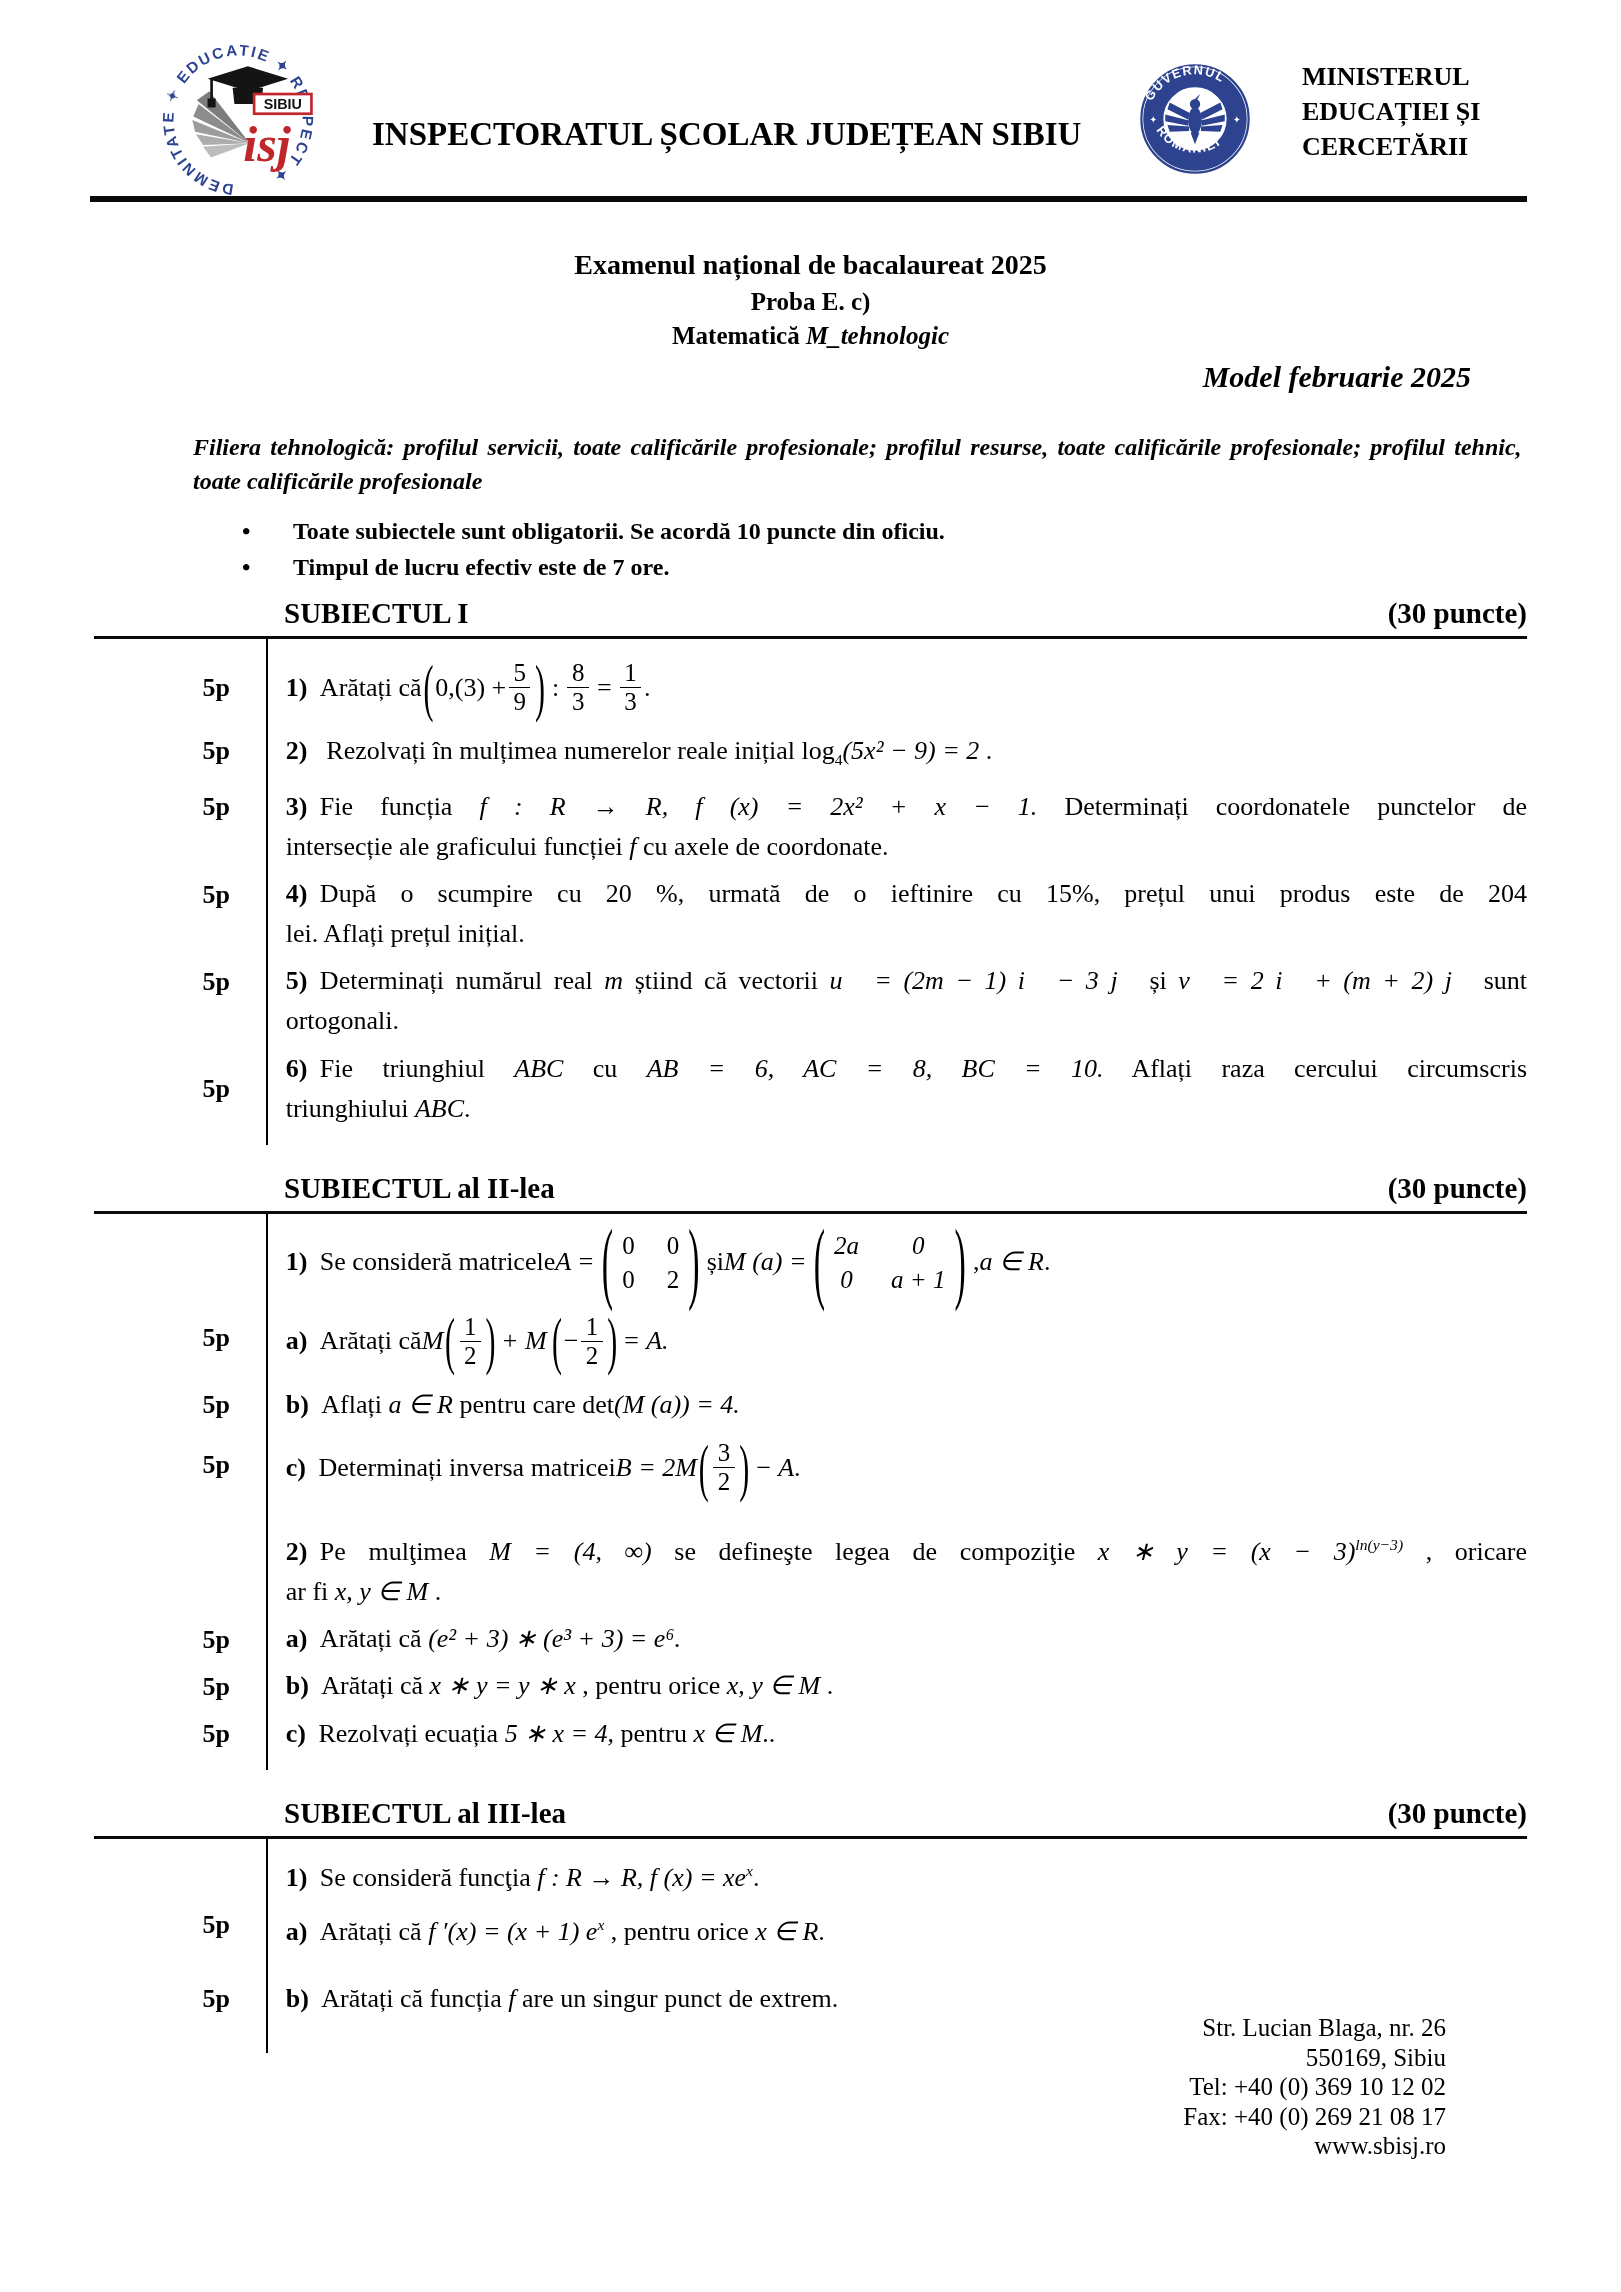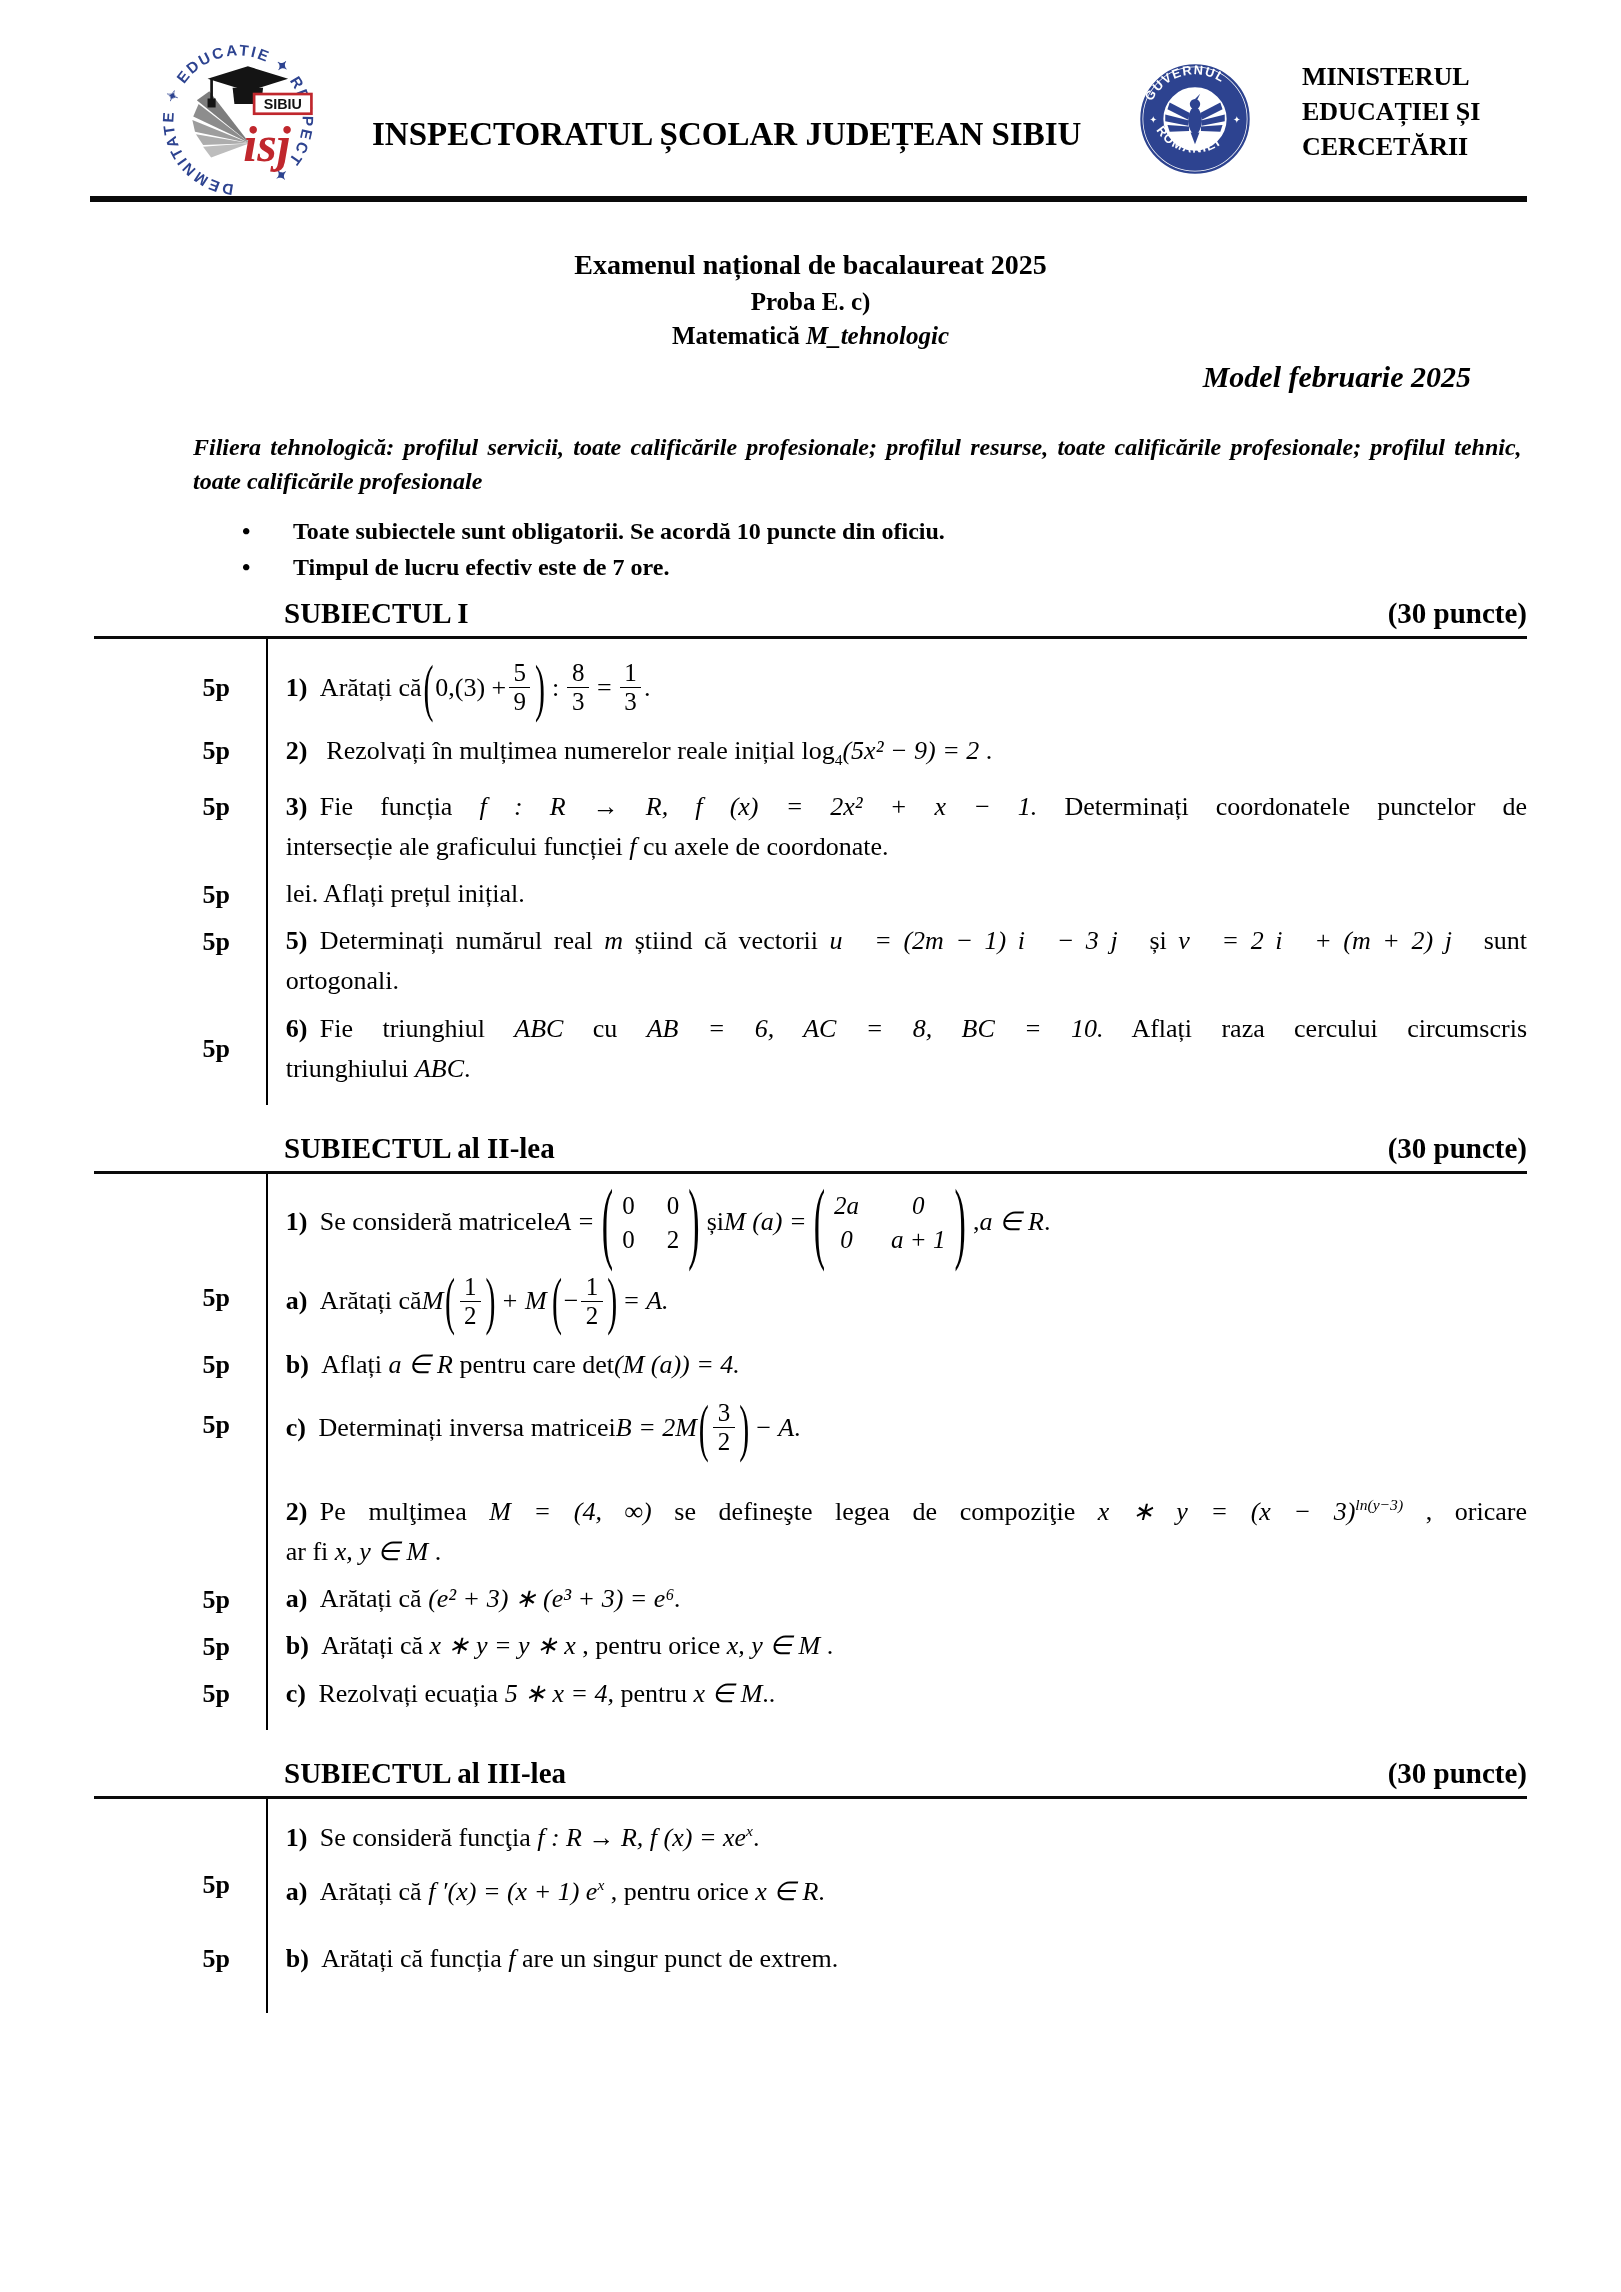--- a/index.html
+++ b/index.html
@@ -198,20 +198,21 @@
           <div class="pt">5p</div>
           <div class="pb">
             <p class="just"><b class="no">3)</b><span>Fie funcția </span><span class="mi">f : R → R, f (x) = 2x² + x − 1.</span><span> Determinați coordonatele punctelor de</span></p>
             <p><span>intersecție ale graficului funcției </span><span class="mi">f</span><span> cu axele de coordonate.</span></p>
           </div>
         </div>
 
         <div class="prob">
           <div class="pt">5p</div>
           <div class="pb">
+            <p class="just"><b class="no">4)</b><span>După o scumpire cu 20 %, urmată de o ieftinire cu 15%, prețul unui produs este de 204</span></p>
             <p><span>lei. Aflați prețul inițial.</span></p>
           </div>
         </div>
 
         <div class="prob">
           <div class="pt">5p</div>
           <div class="pb">
             <p class="just"><b class="no">5)</b><span>Determinați numărul real </span><span class="mi">m</span><span> știind că vectorii </span><span class="mi">u⃗ = (2m − 1) i⃗ − 3 j⃗</span><span> și </span><span class="mi">v⃗ = 2 i⃗ + (m + 2) j⃗</span><span> sunt</span></p>
             <p><span>ortogonali.</span></p>
           </div>
@@ -396,15 +397,22 @@
               <p>
             <b class="no">b)</b><span>Arătați că funcția </span><span class="mi">f</span><span> are un singur punct de extrem.</span>
           </p>
             </div>
         </div>
 
       </div>
     </div>
   </div>
 
+  <div class="footer">
+    <div>Str. Lucian Blaga, nr. 26</div>
+    <div>550169, Sibiu</div>
+    <div>Tel: +40 (0) 369 10 12 02</div>
+    <div>Fax: +40 (0) 269 21 08 17</div>
+    <div>www.sbisj.ro</div>
+  </div>
 
 </div>
 
 
 </body></html>

